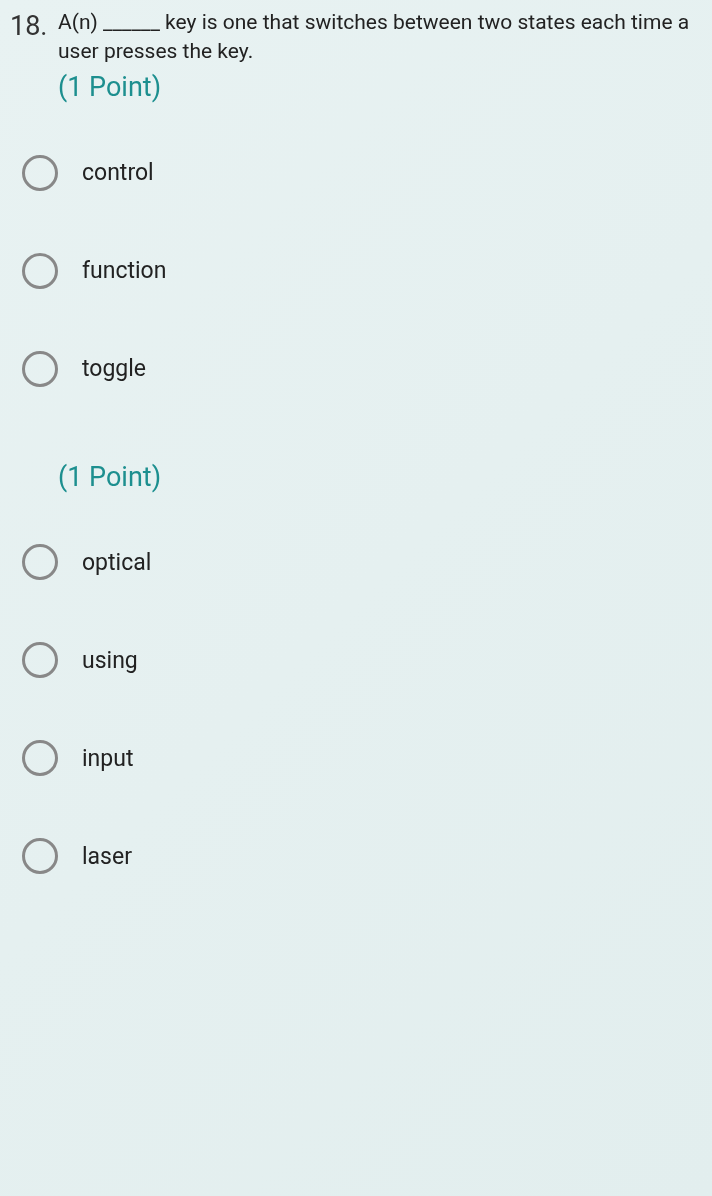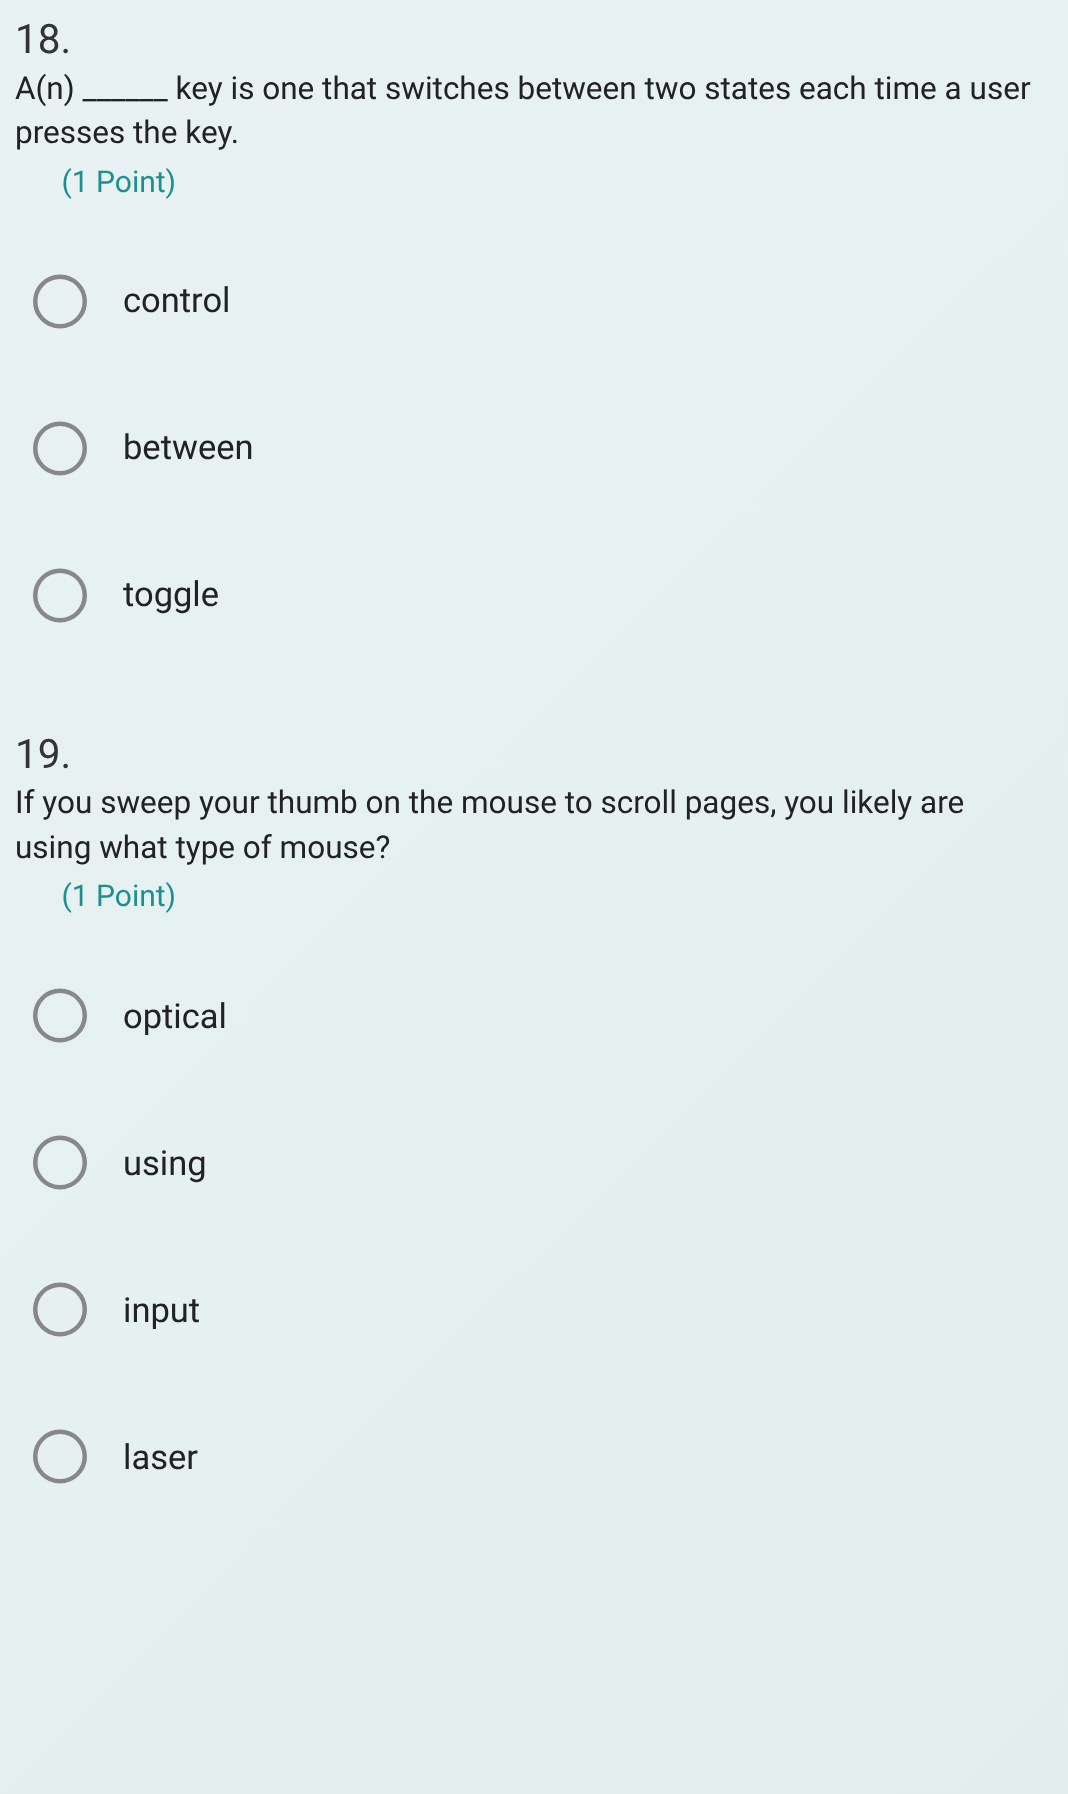--- a/index.html
+++ b/index.html
@@ -16,40 +16,39 @@
       overflow: hidden;
     }
     .question-block {
       padding-top: 8px;
     }
     .question-header {
       display: flex;
       align-items: flex-start;
       padding-left: 10px;
       padding-right: 20px;
-      flex-direction: column;
     }
     .question-number {
       font-size: 27px;
       color: #333;
       min-width: 48px;
       text-align: left;
       padding-top: 0;
       line-height: 1.4;
     }
     .question-text {
       font-size: 21px;
       color: #222;
       line-height: 1.4;
       flex: 1;
     }
     .points {
-      font-size: 20px;
+      font-size: 27px;
       color: #1d8f8f;
-      margin-left: 41px;
+      margin-left: 58px;
       margin-top: 2px;
       line-height: 1.4;
     }
     .options {
       margin-top: 48px;
       padding-left: 22px;
     }
     .option {
       display: flex;
       align-items: center;
@@ -82,34 +81,30 @@
     <div class="question-text">A(n) ______ key is one that switches between two states each time a user presses the key.</div>
   </div>
   <div class="points">(1 Point)</div>
   <div class="options">
     <div class="option">
       <div class="radio-circle"></div>
       <div class="option-label">control</div>
     </div>
     <div class="option">
       <div class="radio-circle"></div>
-      <div class="option-label">between</div>
+      <div class="option-label">function</div>
     </div>
     <div class="option">
       <div class="radio-circle"></div>
       <div class="option-label">toggle</div>
     </div>
   </div>
 </div>
 
 <div class="question-block question-2">
-  <div class="question-header">
-    <div class="question-number">19.</div>
-    <div class="question-text">If you sweep your thumb on the mouse to scroll pages, you likely are using what type of mouse?</div>
-  </div>
   <div class="points">(1 Point)</div>
   <div class="options">
     <div class="option">
       <div class="radio-circle"></div>
       <div class="option-label">optical</div>
     </div>
     <div class="option">
       <div class="radio-circle"></div>
       <div class="option-label">using</div>
     </div>

